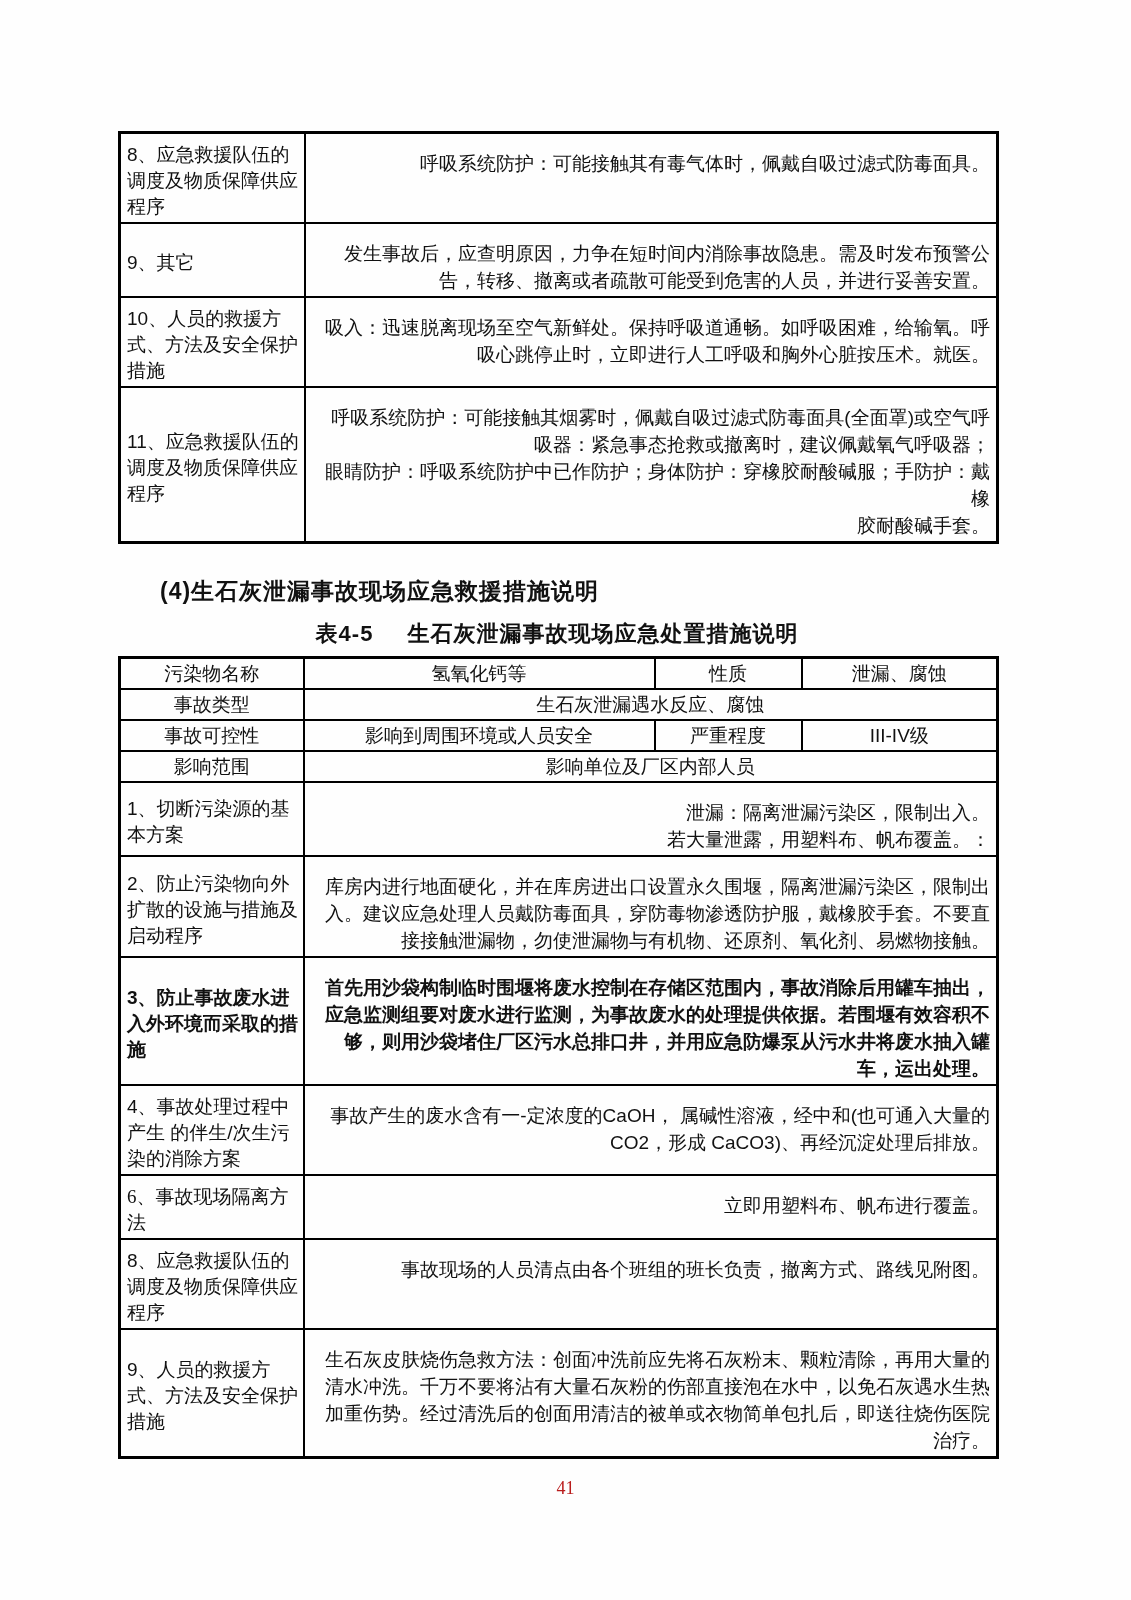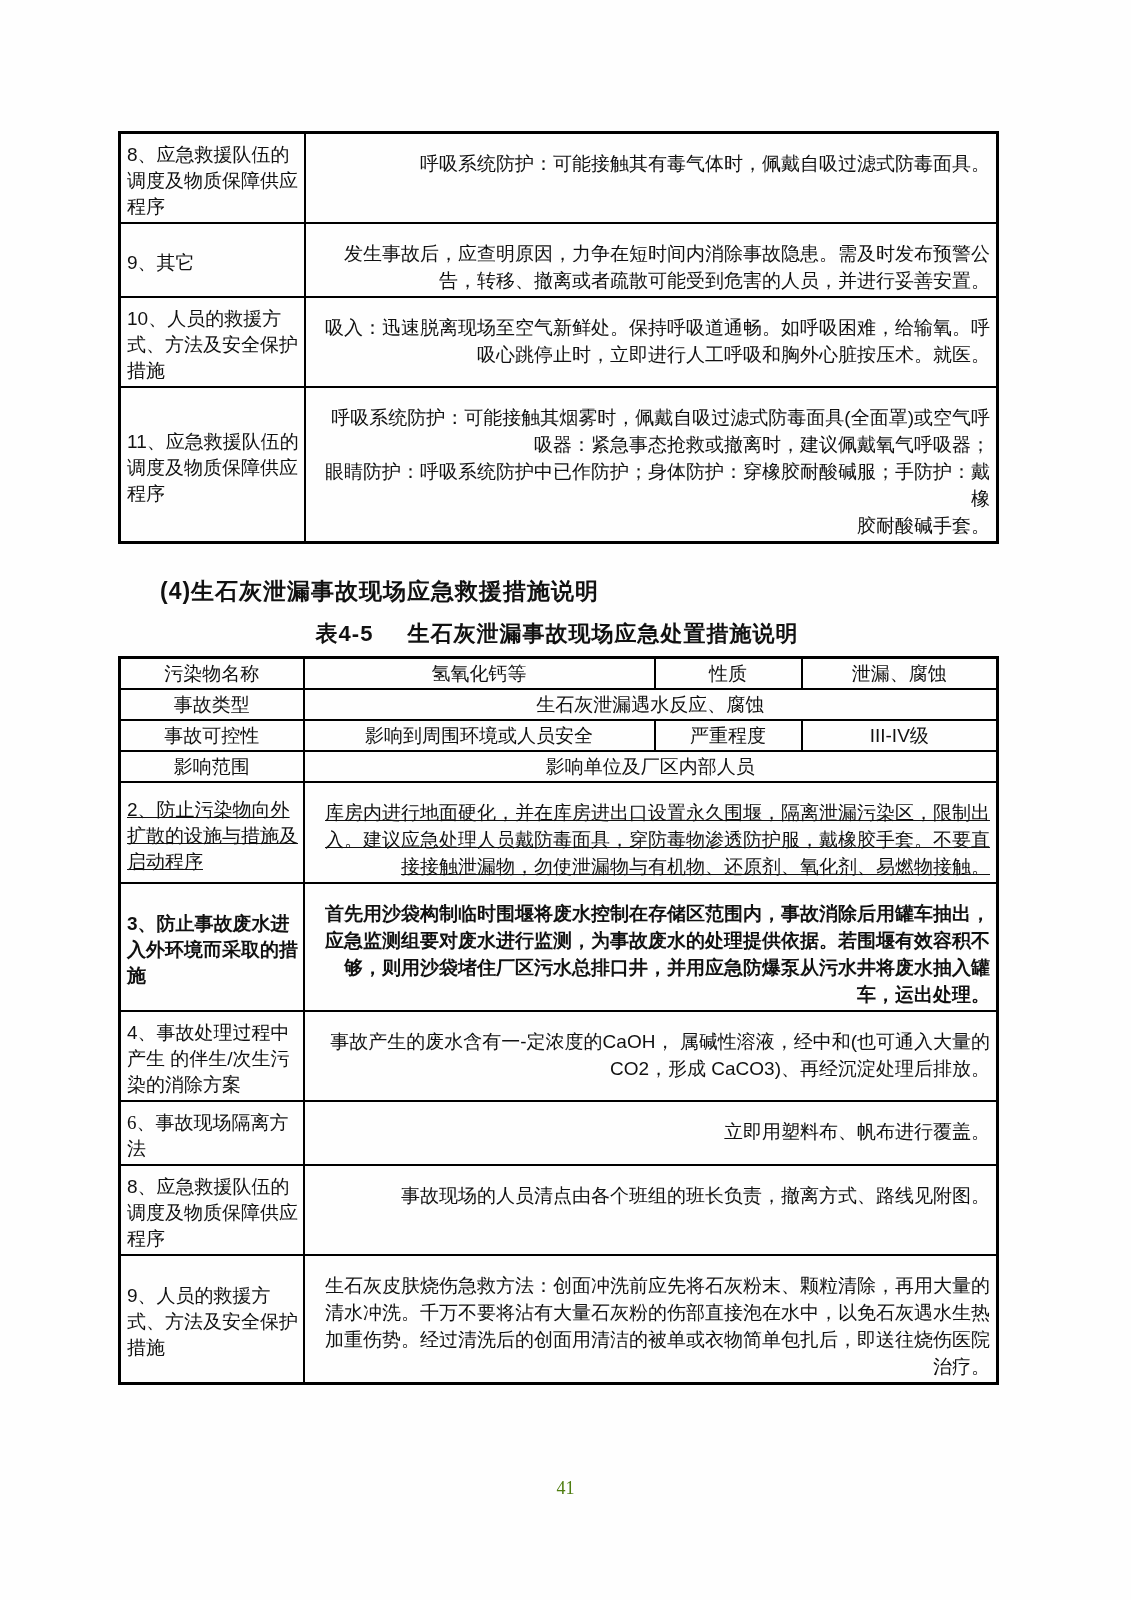--- a/index.html
+++ b/index.html
@@ -67,21 +67,21 @@
   }
   .tbl-caption .cap-gap { display: inline-block; width: 34px; }
   .page-number {
     position: absolute;
     top: 1478px;
     left: 0;
     width: 100%;
     text-align: center;
     font-family: "Liberation Serif", serif;
     font-size: 18px;
-    color: #4d7c0f;
+    color: #b91c1c;
   }
 </style>
 </head>
 <body>
 
 <div class="page">
   <div class="content">
 
     <table class="doc-tbl">
       <colgroup>
@@ -139,21 +139,26 @@
           <td class="hc">事故可控性</td>
           <td class="hc">影响到周围环境或人员安全</td>
           <td class="hc">严重程度</td>
           <td class="hc">III-IV级</td>
         </tr>
         <tr style="height:29px;">
           <td class="hc">影响范围</td>
           <td class="hc" colspan="3">影响单位及厂区内部人员</td>
         </tr>
 
-        <tr style="height:78px;text-decoration:underline;">
+        <tr style="height:58px;">
+          <td class="lbl">1、切断污染源的基本方案</td>
+          <td class="cnt" colspan="3">泄漏：隔离泄漏污染区，限制出入。
+若大量泄露，用塑料布、帆布覆盖。：</td>
+        </tr>
+        <tr style="height:78px;">
           <td class="lbl">2、防止污染物向外扩散的设施与措施及启动程序</td>
           <td class="cnt" colspan="3">库房内进行地面硬化，并在库房进出口设置永久围堰，隔离泄漏污染区，限制出入。建议应急处理人员戴防毒面具，穿防毒物渗透防护服，戴橡胶手套。不要直接接触泄漏物，勿使泄漏物与有机物、还原剂、氧化剂、易燃物接触。</td>
         </tr>
         <tr style="height:104px;font-weight:bold;">
           <td class="lbl">3、防止事故废水进入外环境而采取的措施</td>
           <td class="cnt" colspan="3">首先用沙袋构制临时围堰将废水控制在存储区范围内，事故消除后用罐车抽出，应急监测组要对废水进行监测，为事故废水的处理提供依据。若围堰有效容积不够，则用沙袋堵住厂区污水总排口井，并用应急防爆泵从污水井将废水抽入罐车，运出处理。</td>
         </tr>
         <tr style="height:82px;">
           <td class="lbl">4、事故处理过程中产生 的伴生/次生污染的消除方案</td>
           <td class="cnt" colspan="3">事故产生的废水含有一-定浓度的CaOH， 属碱性溶液，经中和(也可通入大量的 CO2，形成 CaCO3)、再经沉淀处理后排放。</td>

